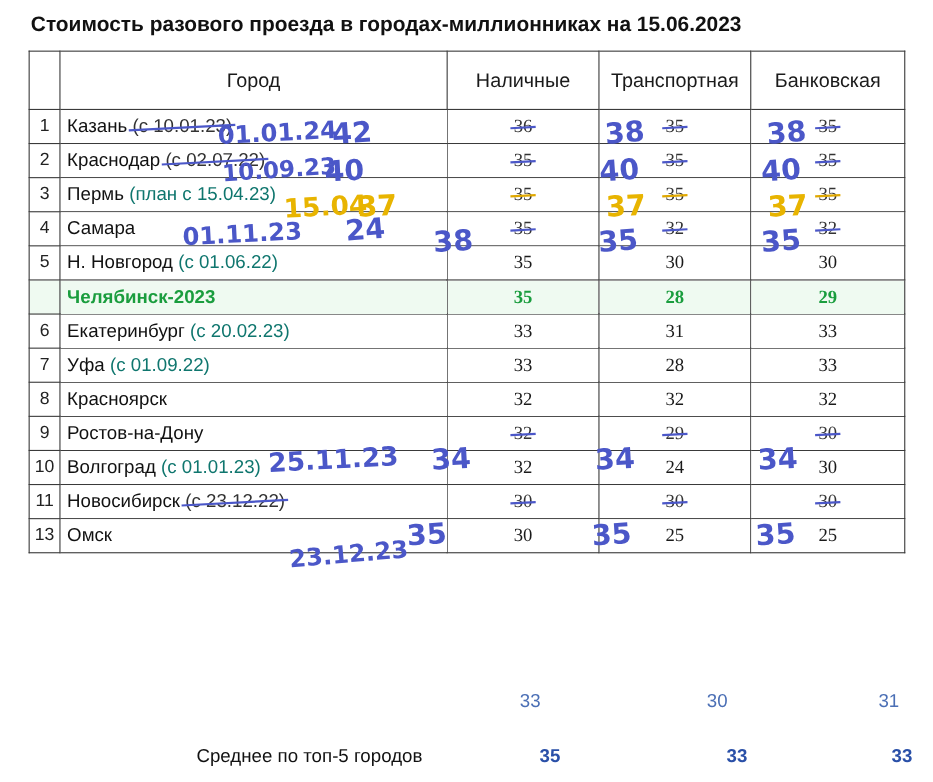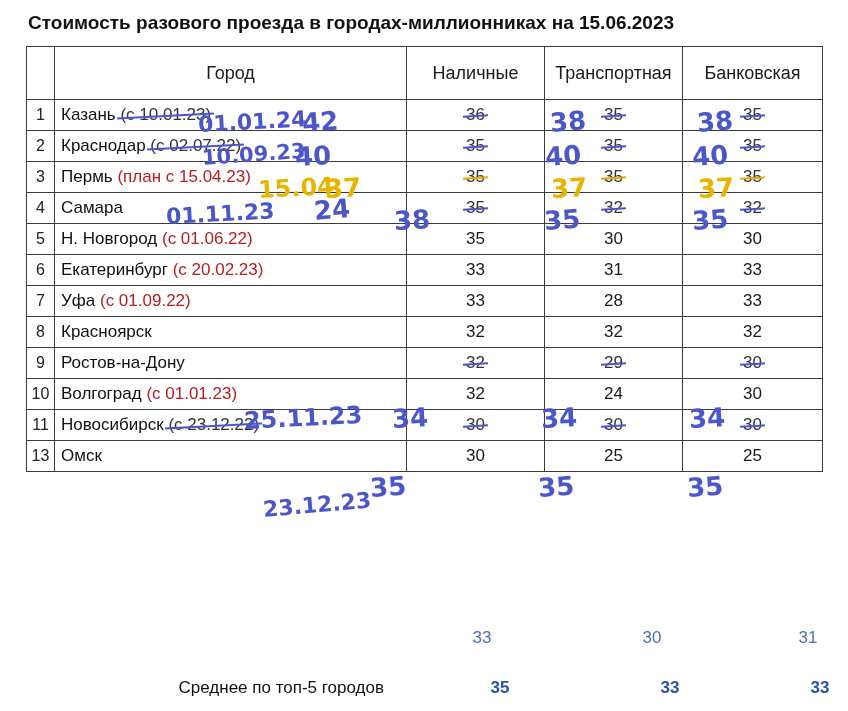--- a/index.html
+++ b/index.html
@@ -64,23 +64,24 @@
     padding: 0;
   }
   td.city {
     text-align: left;
     white-space: nowrap;
     position: relative;
   }
   td.val {
     text-align: center;
     position: relative;
+    font-family: Liberation Serif, serif;
   }
   .city-name { color: #111111; }
-  .city-note { color: #b91c1c; }
+  .city-note { color: #0f766e; }
 
   tr.highlight td {
     background: #effaf1;
   }
   tr.highlight td.city .city-name,
   tr.highlight td.val {
     color: #1a9d3e;
     font-weight: bold;
   }
   tr.redrow td.city .city-name,
@@ -209,20 +210,29 @@
         <td class="num">5</td>
         <td class="city">
           <span class="city-name">Н. Новгород</span>
           <span class="city-note">(с 01.06.22)</span>
         </td>
         <td class="val">35</td>
         <td class="val">30</td>
         <td class="val">30</td>
       </tr>
 
+      <tr class="highlight">
+        <td class="num"></td>
+        <td class="city">
+          <span class="city-name">Челябинск-2023</span>
+        </td>
+        <td class="val">35</td>
+        <td class="val">28</td>
+        <td class="val">29</td>
+      </tr>
 
       <tr>
         <td class="num">6</td>
         <td class="city">
           <span class="city-name">Екатеринбург</span>
           <span class="city-note">(с 20.02.23)</span>
         </td>
         <td class="val">33</td>
         <td class="val">31</td>
         <td class="val">33</td>

